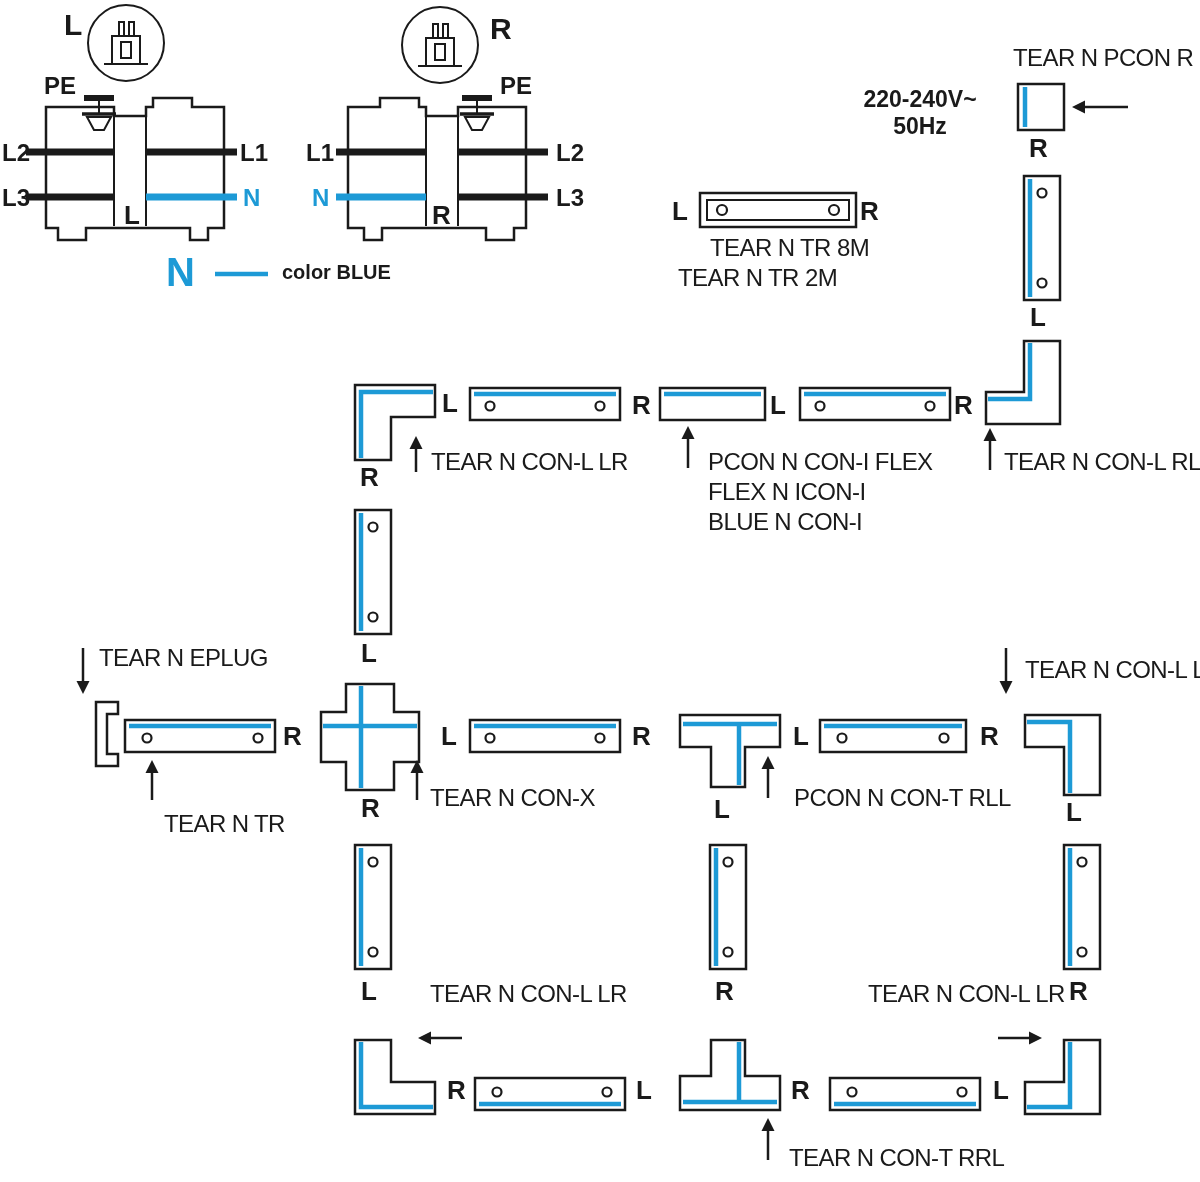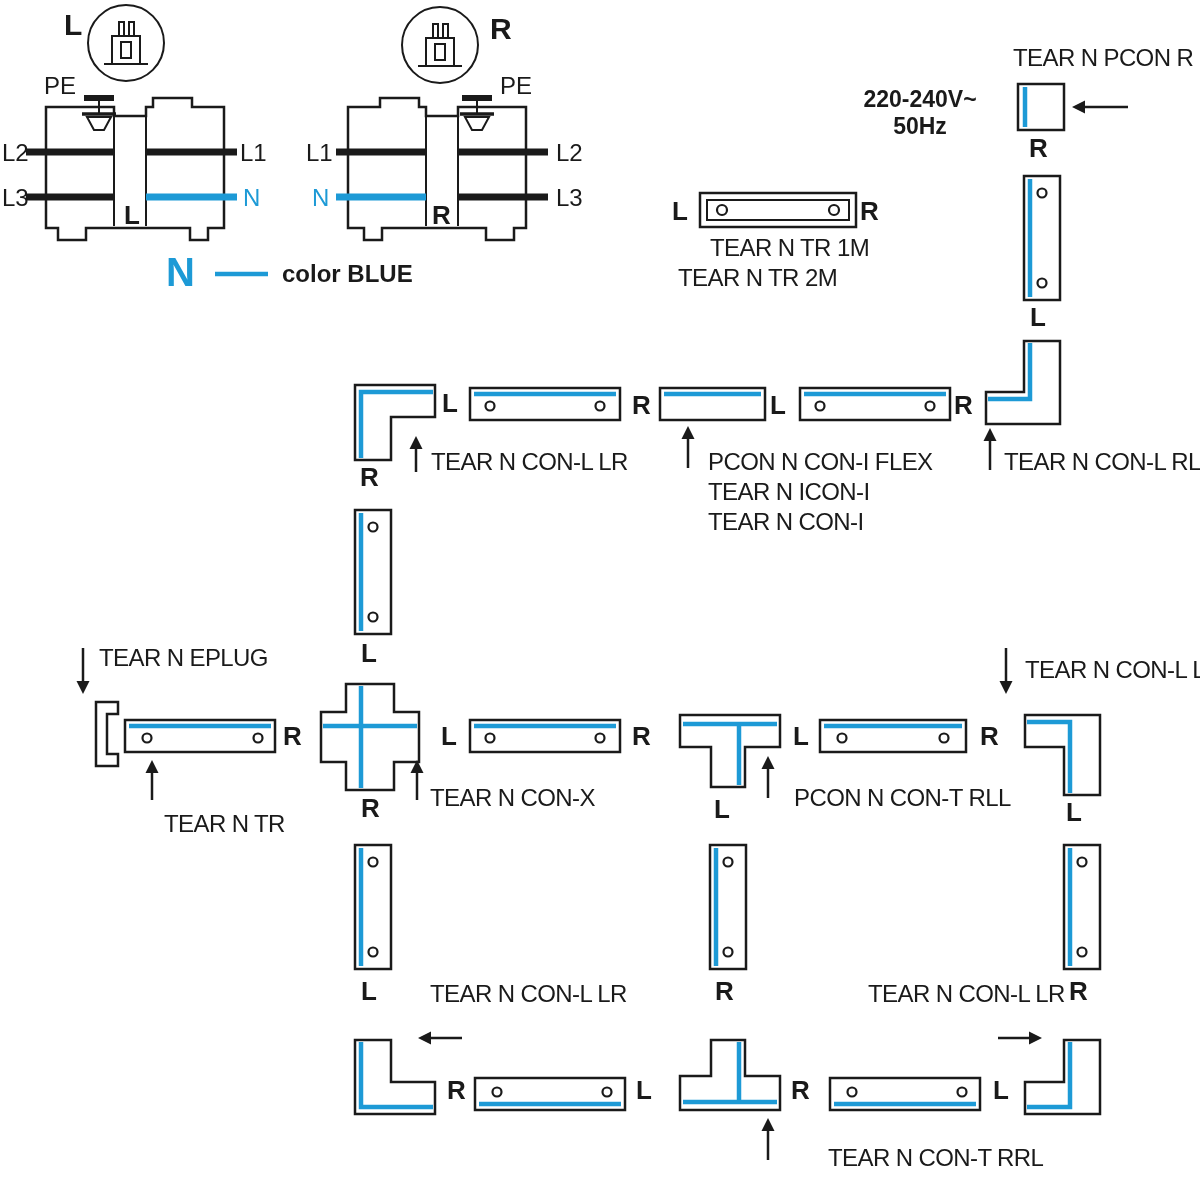--- a/index.html
+++ b/index.html
@@ -5,21 +5,21 @@
   :root { --blue:#1d9ad6; --ink:#1a1a1a; }
   html,body{margin:0;padding:0;}
   body{
     width:1200px;height:1182px;position:relative;background:#ffffff;
     font-family:"Liberation Sans",sans-serif;overflow:hidden;
   }
   #diagram{position:absolute;left:0;top:0;}
   .lbl{position:absolute;line-height:1;color:var(--ink);white-space:nowrap;}
   .name{font-size:24px;letter-spacing:-0.6px;}
   .port{font-size:26px;font-weight:bold;}
-  .pin{font-size:24px;font-weight:normal;}
+  .pin{font-size:24px;font-weight:bold;}
   .plugl{font-size:30px;font-weight:bold;}
   .blue{color:var(--blue);}
   .nbig{font-size:40px;font-weight:bold;}
   .cap{font-size:23px;font-weight:bold;}
   .vcenter{text-align:center;width:150px;}
   
   .outline{fill:#fff;stroke:var(--ink);stroke-width:2.5px;}
   .thin{fill:none;stroke:var(--ink);stroke-width:2px;}
   .bluewire{fill:none;stroke:var(--blue);stroke-width:4.5px;}
   .bar{stroke:var(--ink);stroke-width:7px;}
@@ -278,42 +278,42 @@
   <span class="lbl port" style="left:124px;top:202px">L</span>
 
   <span class="lbl pin" style="left:306px;top:141px">L1</span>
   <span class="lbl pin" style="left:500px;top:74px">PE</span>
   <span class="lbl pin" style="left:556px;top:141px">L2</span>
   <span class="lbl pin blue" style="left:312px;top:186px">N</span>
   <span class="lbl pin" style="left:556px;top:186px">L3</span>
   <span class="lbl port" style="left:432px;top:202px">R</span>
 
   <span class="lbl nbig blue" style="left:166px;top:252px">N</span>
-  <span class="lbl cap" style="left:282px;top:262px;font-size:24px">color BLUE</span>
+  <span class="lbl cap" style="left:282px;top:262px;font-size:20px">color BLUE</span>
 
   <span class="lbl name" style="left:1013px;top:46px">TEAR N PCON R</span>
   <span class="lbl cap vcenter" style="left:845px;top:88px">220-240V~</span>
   <span class="lbl cap vcenter" style="left:845px;top:115px">50Hz</span>
   <span class="lbl port" style="left:1029px;top:135px">R</span>
   <span class="lbl port" style="left:1030px;top:304px">L</span>
   <span class="lbl name" style="left:1004px;top:450px">TEAR N CON-L RL</span>
 
   <span class="lbl port" style="left:672px;top:198px">L</span>
   <span class="lbl port" style="left:860px;top:198px">R</span>
-  <span class="lbl name" style="left:710px;top:236px">TEAR N TR 1M</span>
+  <span class="lbl name" style="left:710px;top:236px">TEAR N TR 8M</span>
   <span class="lbl name" style="left:678px;top:266px">TEAR N TR 2M</span>
 
   <span class="lbl port" style="left:442px;top:390px">L</span>
   <span class="lbl port" style="left:360px;top:464px">R</span>
   <span class="lbl name" style="left:431px;top:450px">TEAR N CON-L LR</span>
   <span class="lbl port" style="left:632px;top:392px">R</span>
   <span class="lbl port" style="left:770px;top:392px">L</span>
   <span class="lbl name" style="left:708px;top:450px">PCON N CON-I FLEX</span>
-  <span class="lbl name" style="left:708px;top:480px">TEAR N ICON-I</span>
-  <span class="lbl name" style="left:708px;top:510px">TEAR N CON-I</span>
+  <span class="lbl name" style="left:708px;top:480px">FLEX N ICON-I</span>
+  <span class="lbl name" style="left:708px;top:510px">BLUE N CON-I</span>
   <span class="lbl port" style="left:954px;top:392px">R</span>
 
   <span class="lbl port" style="left:361px;top:640px">L</span>
 
   <span class="lbl name" style="left:99px;top:646px">TEAR N EPLUG</span>
   <span class="lbl port" style="left:283px;top:723px">R</span>
   <span class="lbl name" style="left:164px;top:812px">TEAR N TR</span>
   <span class="lbl port" style="left:441px;top:723px">L</span>
   <span class="lbl port" style="left:361px;top:795px">R</span>
   <span class="lbl name" style="left:430px;top:786px">TEAR N CON-X</span>
@@ -328,14 +328,14 @@
   <span class="lbl port" style="left:361px;top:978px">L</span>
   <span class="lbl port" style="left:715px;top:978px">R</span>
   <span class="lbl port" style="left:1069px;top:978px">R</span>
   <span class="lbl name" style="left:430px;top:982px">TEAR N CON-L LR</span>
   <span class="lbl name" style="left:868px;top:982px">TEAR N CON-L LR</span>
 
   <span class="lbl port" style="left:447px;top:1077px">R</span>
   <span class="lbl port" style="left:636px;top:1077px">L</span>
   <span class="lbl port" style="left:791px;top:1077px">R</span>
   <span class="lbl port" style="left:993px;top:1077px">L</span>
-  <span class="lbl name" style="left:828px;top:1146px">TEAR N CON-T RRL</span>
+  <span class="lbl name" style="left:789px;top:1146px">TEAR N CON-T RRL</span>
 </div>
 
 </body></html>

